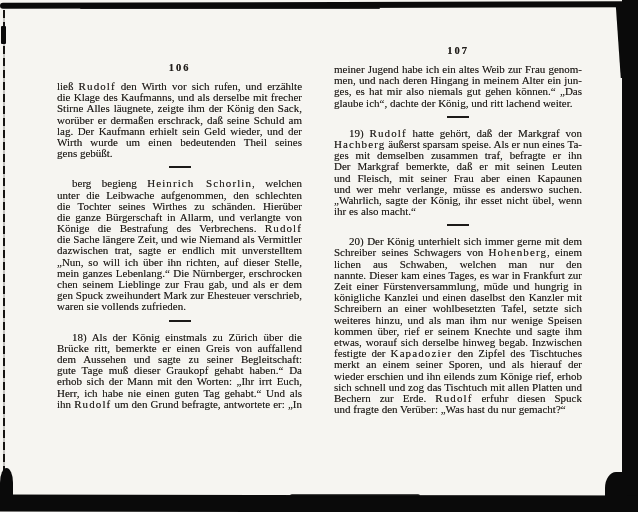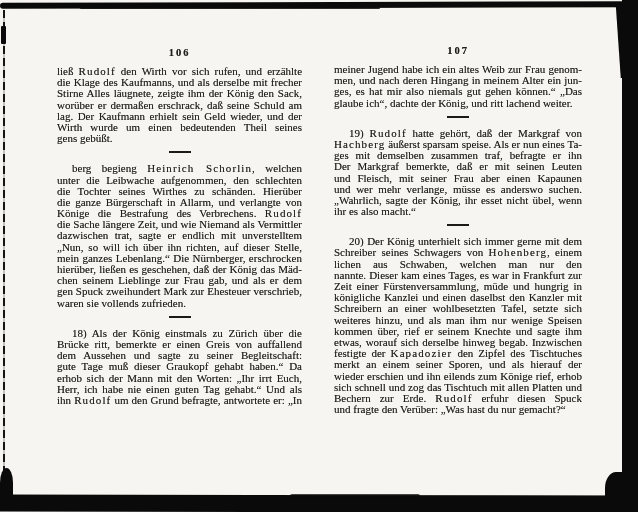--- a/index.html
+++ b/index.html
@@ -18,21 +18,21 @@
   .e-wedge{right:14px;top:2px;width:13px;height:76px;clip-path:polygon(35% 0,100% 0,100% 100%,75% 100%);}
   .e-bottom{left:0;bottom:0;width:638px;height:17px;transform:rotate(0.1deg);}
   .e-bottom2{left:290px;bottom:14px;width:130px;height:4px;border-radius:2px;opacity:.75;}
   .e-left-line{left:3px;top:10px;width:2px;height:484px;
     background:repeating-linear-gradient(180deg,#161412 0 8px,rgba(22,20,18,.22) 8px 12px);}
   .e-left-hook{left:1px;top:26px;width:5px;height:18px;border-radius:1px;}
   .e-left-blob{left:0;bottom:12px;width:13px;height:32px;border-radius:60% 60% 0 0/55% 55% 0 0;}
   .e-br-blob{right:11px;bottom:8px;width:22px;height:32px;border-radius:50% 0 0 0;}
 
   .page{position:absolute;}
-  .page-left{left:57px;top:47px;width:245px;}
+  .page-left{left:57px;top:62px;width:245px;}
   .page-right{left:334px;top:45px;width:248px;}
   .pagenum{font-weight:700;font-size:10.5px;line-height:12px;text-align:center;
            letter-spacing:2px;color:var(--ink);margin-bottom:7px;
            text-shadow:0 0 .4px rgba(20,15,10,.6);}
   .para{margin:0;}
   .line{font-size:11px;line-height:11.2px;height:11.2px;overflow:hidden;color:var(--ink);
         text-align:justify;text-align-last:justify;
         text-shadow:0 0 .35px rgba(25,20,15,.55);}
   .para.pend .line:last-child{text-align-last:left;}
   .para.pind .line:first-child{text-indent:15px;}
@@ -72,21 +72,20 @@
         <div class="para pend pind">
           <div class="line">berg begieng <span class="sp">Heinrich Schorlin</span>, welchen <span class="sp">Rudolf</span></div>
           <div class="line">unter die Leibwache aufgenommen, den schlechten Streich,</div>
           <div class="line">die Tochter seines Wirthes zu schänden. Hierüber gerieth</div>
           <div class="line">die ganze Bürgerschaft in Allarm, und verlangte von dem</div>
           <div class="line">Könige die Bestrafung des Verbrechens. <span class="sp">Rudolf</span> verzog</div>
           <div class="line">die Sache längere Zeit, und wie Niemand als Vermittler</div>
           <div class="line">dazwischen trat, sagte er endlich mit unverstelltem Zorne:</div>
           <div class="line">„Nun, so will ich über ihn richten, auf dieser Stelle, aber</div>
           <div class="line">mein ganzes Lebenlang.“ Die Nürnberger, erschrocken</div>
-          <div class="line">hierüber, ließen es geschehen, daß der König das Mäd-</div>
           <div class="line">chen seinem Lieblinge zur Frau gab, und als er dem jun-</div>
           <div class="line">gen Spuck zweihundert Mark zur Ehesteuer verschrieb,</div>
           <div class="line">waren sie vollends zufrieden.</div>
         </div>
         <div class="rule"></div>
         <div class="para pind">
           <div class="line">18) Als der König einstmals zu Zürich über die</div>
           <div class="line">Brücke ritt, bemerkte er einen Greis von auffallend blühen-</div>
           <div class="line">dem Aussehen und sagte zu seiner Begleitschaft: „Welch'</div>
           <div class="line">gute Tage muß dieser Graukopf gehabt haben.“  Da</div>

